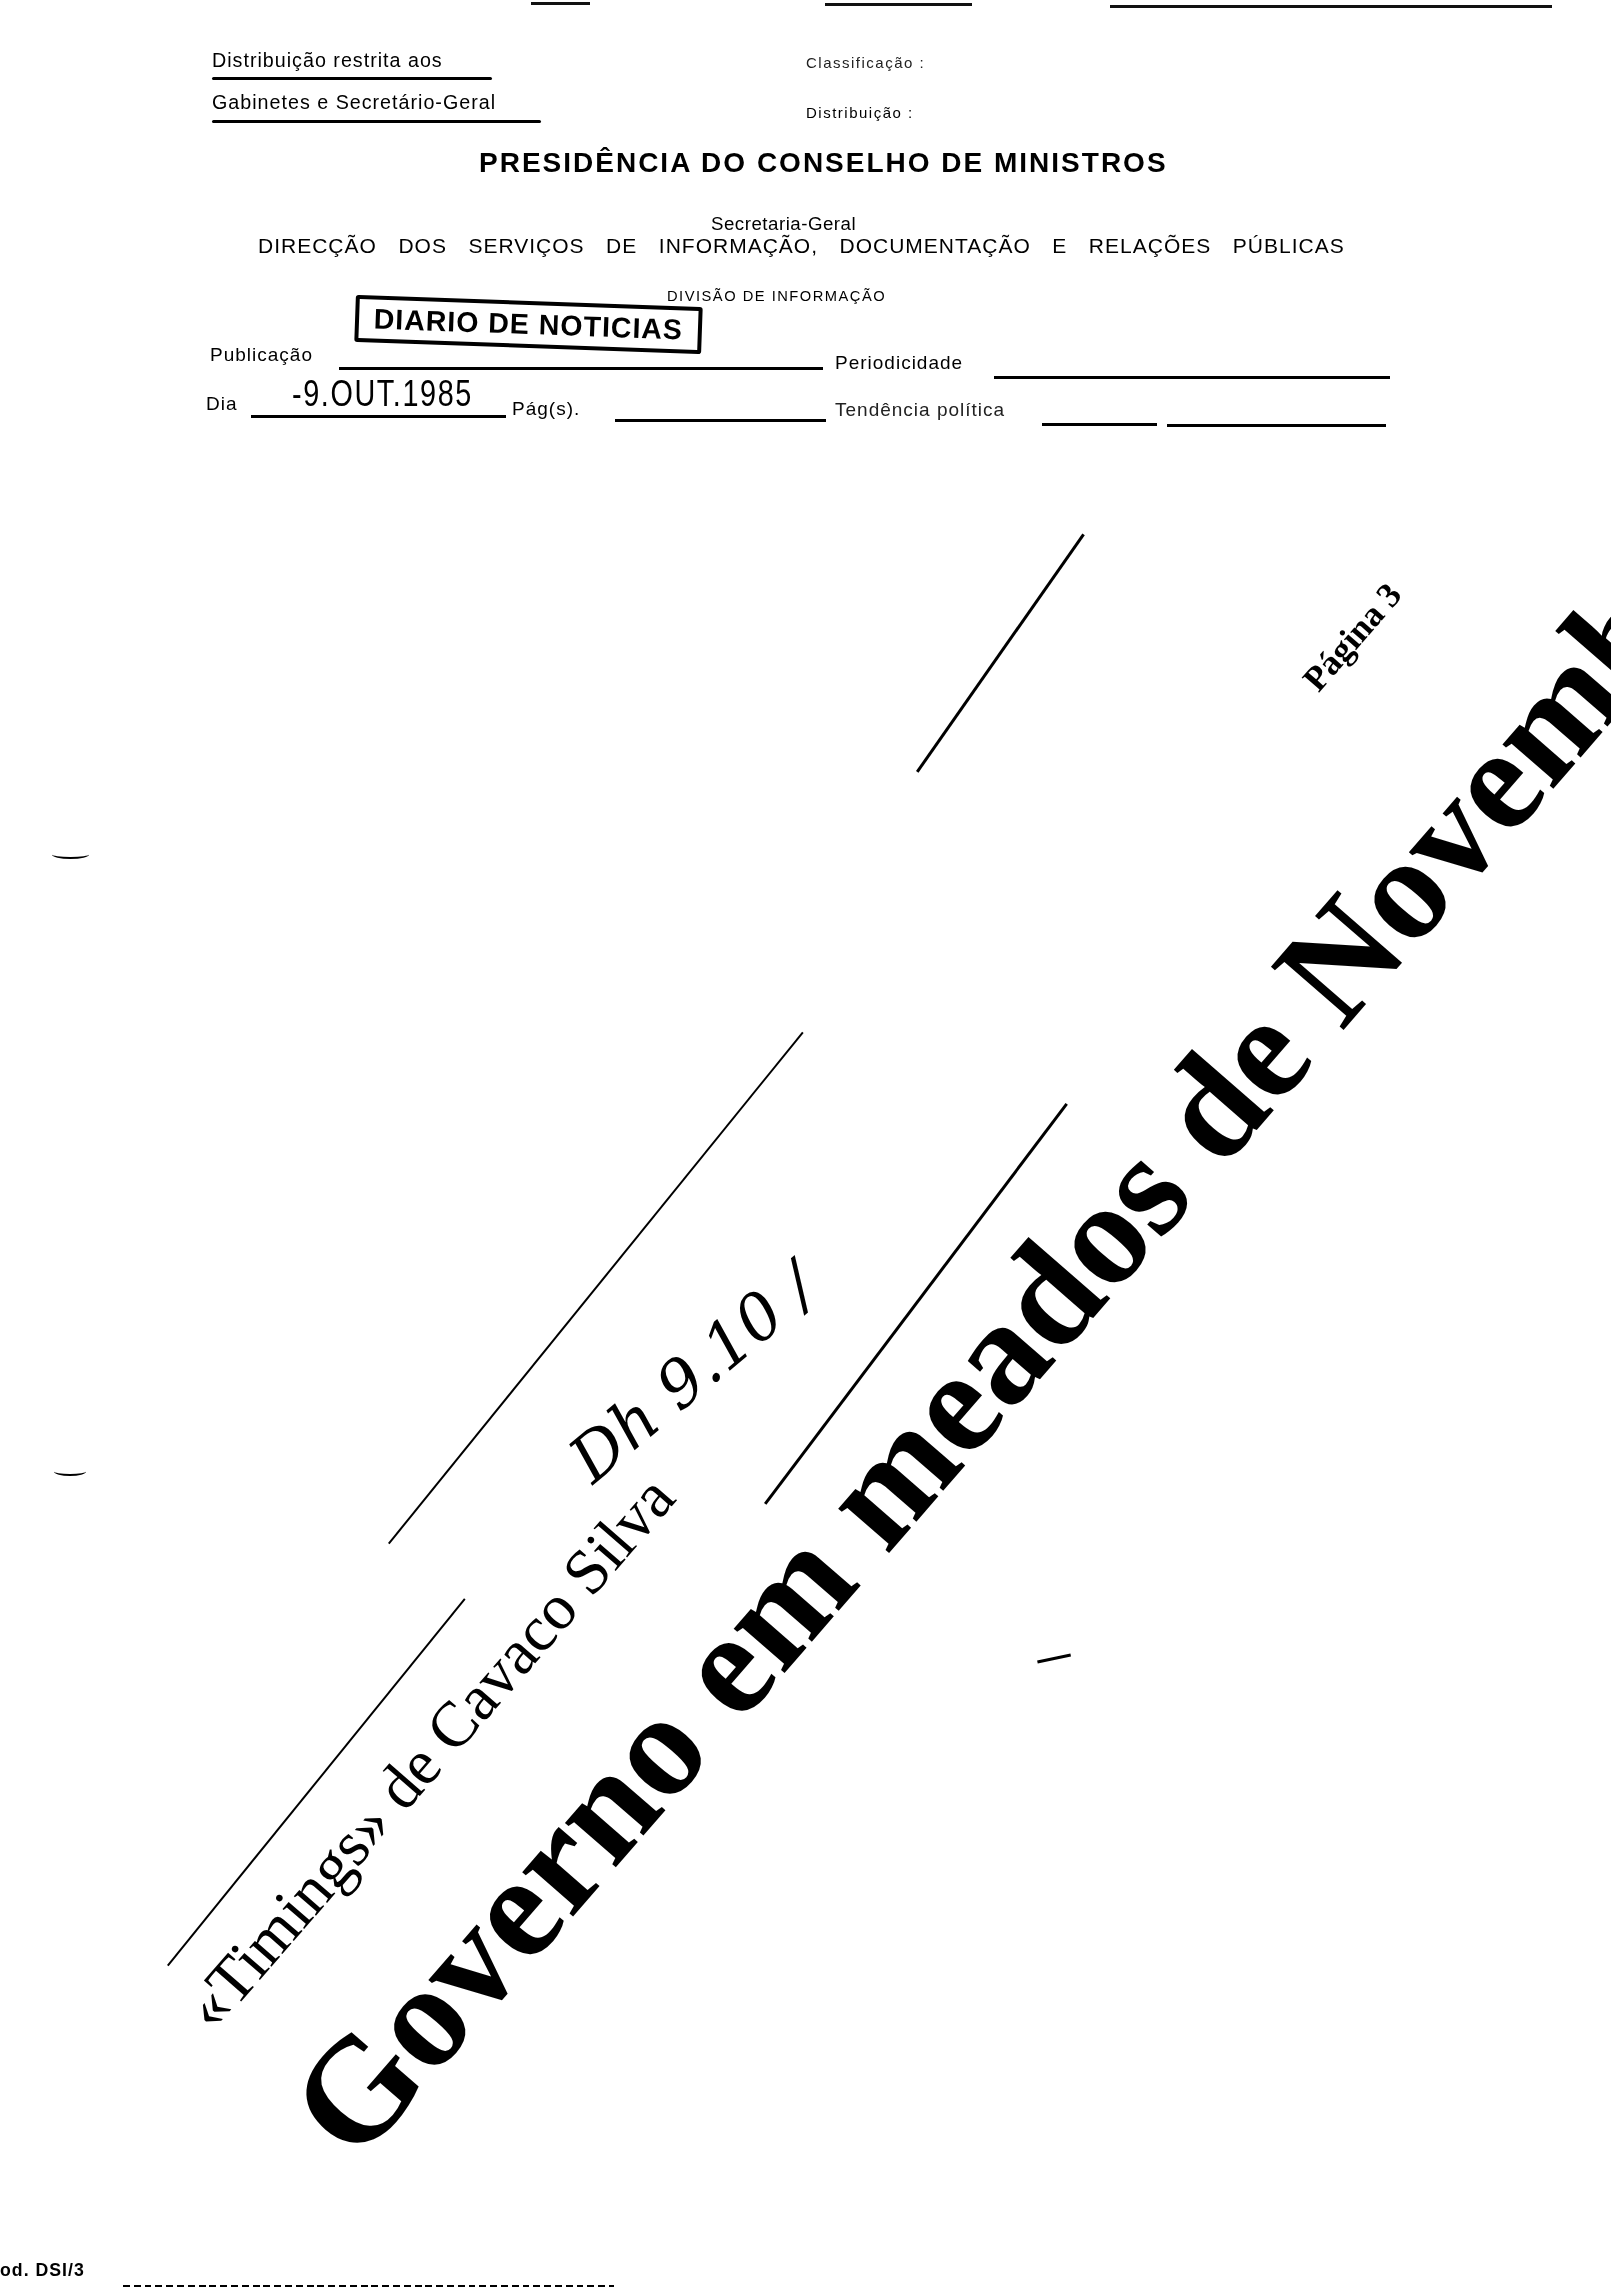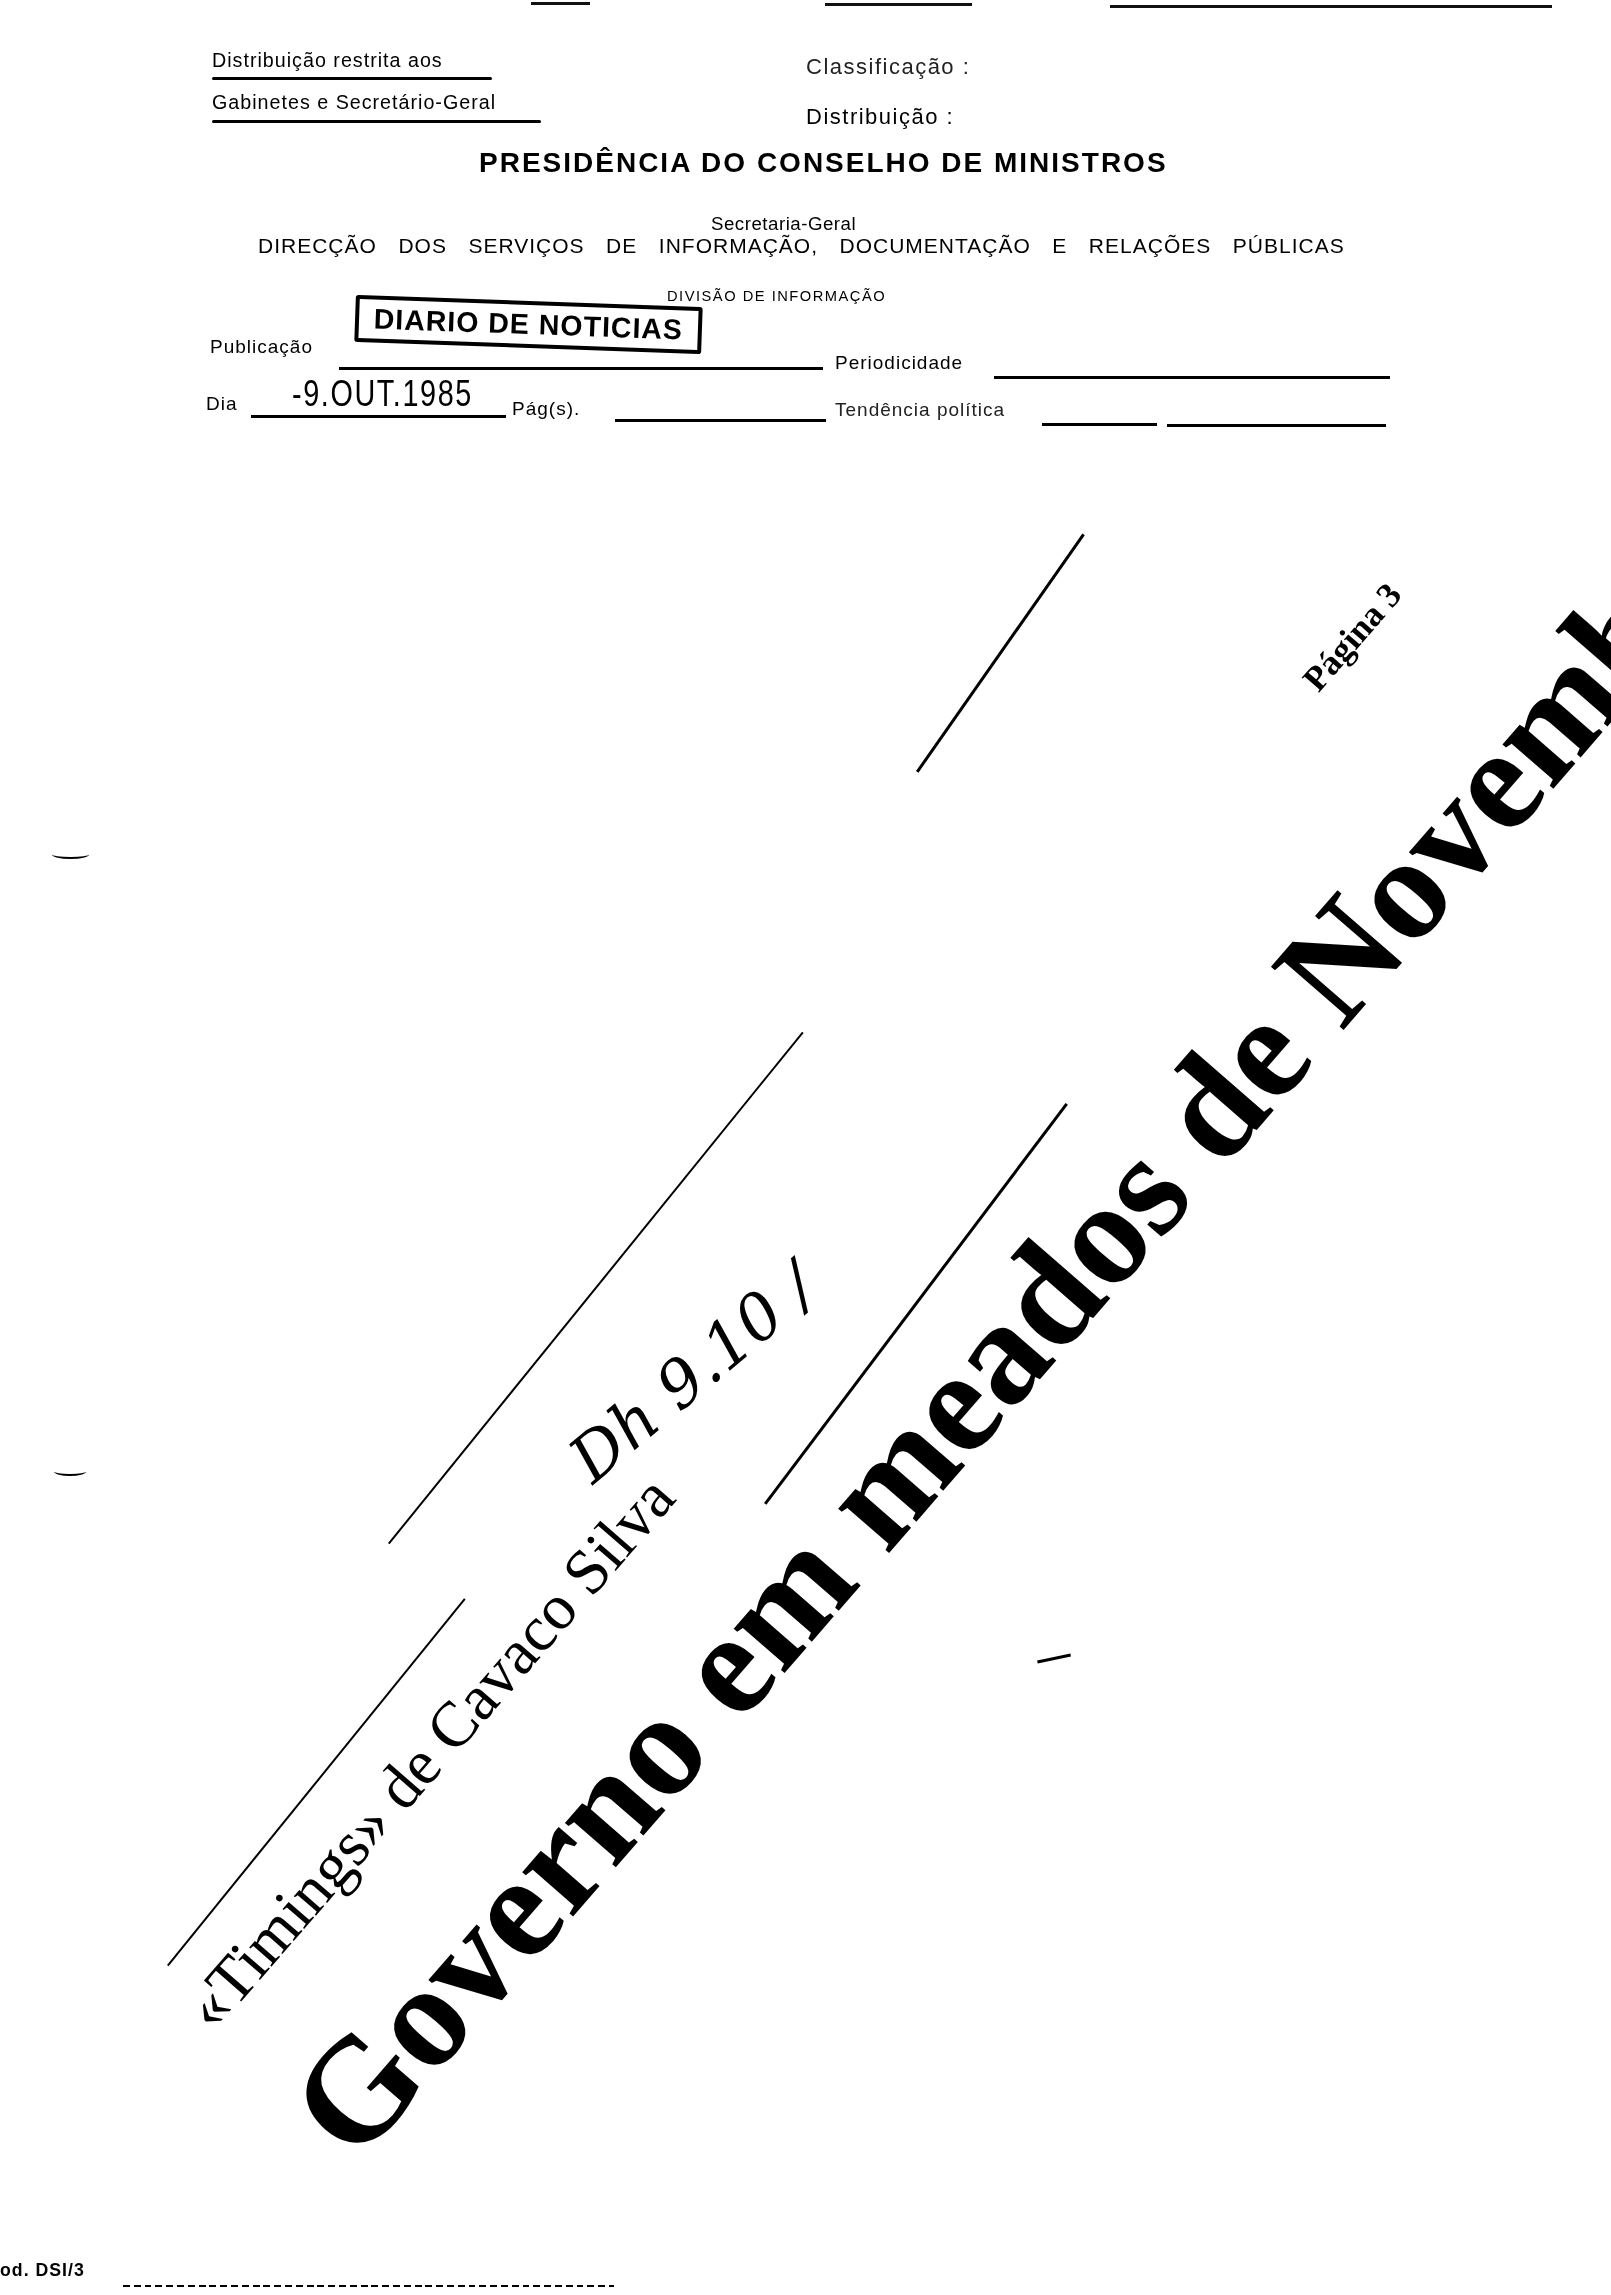--- a/index.html
+++ b/index.html
@@ -1,21 +1,21 @@
 <!DOCTYPE html>
 <html style="font-size:7.9px"><head>
 <meta charset="utf-8">
 <style>
   html, body { margin:0; padding:0; background:#ffffff; }
   body { width:1612px; height:2295px; position:relative; overflow:hidden; color:#000; font-family:"Liberation Sans", sans-serif; }
   .abs { position:absolute; }
   .scanline-top { position:absolute; top:0; height:3.9px; background:#111; }
   .ital { font-size:19.7px; letter-spacing:1px; }
   .underline-bar { position:absolute; height:3.4px; background:#000; border-radius:1.5px; }
-  .hdr-small { font-size:22px; letter-spacing:1.5px; }
+  .hdr-small { font-size:15px; letter-spacing:1.5px; }
   .title-main { font-size:28px; font-weight:bold; letter-spacing:2px; white-space:nowrap; }
   .sub-title { font-size:18.7px; letter-spacing:0.5px; white-space:nowrap;margin-top:20px; }
   .direccao { font-size:21px; white-space:nowrap; word-spacing:14.7px; letter-spacing:1px;margin-left:46px; }
   .divisao { font-size:14.7px; letter-spacing:1.5px; white-space:nowrap; }
   .field-label { font-size:19px; letter-spacing:1px; white-space:nowrap; }
   .field-line { position:absolute; height:2.9px; background:#000; }
   .stamp { position:absolute; border:4.4px solid #000; border-radius:2.9px; transform:rotate(2deg); padding:2.9px 14.7px; font-size:28.5px; font-weight:bold; letter-spacing:1px; white-space:nowrap; }
   .date-stamp { font-size:36px; letter-spacing:2px; white-space:nowrap; font-family:"Liberation Sans Narrow","Liberation Sans", sans-serif; transform:scaleX(0.8); transform-origin:left; }
   .rot { position:absolute; transform-origin:0 0; white-space:nowrap; font-family:"Liberation Serif","DejaVu Serif", serif; }
   .headline { font-size:147px; font-weight:bold; transform:rotate(-49deg); }
@@ -39,21 +39,21 @@
 <div class="underline-bar" style="left:212px;top:120px;width:329px;"></div>
 
 <div class="abs hdr-small" style="left:806px;top:54px;color:#222;">Classificação :</div>
 <div class="abs hdr-small" style="left:806px;top:104px;">Distribuição :</div>
 
 <div class="abs title-main" style="left:479px;top:147px;">PRESIDÊNCIA DO CONSELHO DE MINISTROS</div>
 <div class="abs sub-title" style="left:711px;top:193px;">Secretaria-Geral</div>
 <div class="abs direccao" style="left:212px;top:234px;">DIRECÇÃO DOS SERVIÇOS DE INFORMAÇÃO, DOCUMENTAÇÃO E RELAÇÕES PÚBLICAS</div>
 <div class="abs divisao" style="left:667px;top:288px;">DIVISÃO DE INFORMAÇÃO</div>
 
-<div class="abs field-label" style="left:210px;top:336px;">Publicação</div>
+<div class="abs field-label" style="left:210px;top:344px;">Publicação</div>
 <div class="field-line" style="left:339px;top:367px;width:484px;"></div>
 <div class="stamp" style="left:355px;top:301px;">DIARIO DE NOTICIAS</div>
 
 <div class="abs field-label" style="left:835px;top:352px;">Periodicidade</div>
 <div class="field-line" style="left:994px;top:376px;width:396px;"></div>
 <div class="abs field-label" style="left:997px;top:352px;"></div>
 
 <div class="abs field-label" style="left:206px;top:393px;">Dia</div>
 <div class="field-line" style="left:251px;top:415px;width:255px;"></div>
 <div class="abs date-stamp" style="left:292px;top:373px;">-9.OUT.1985</div>

